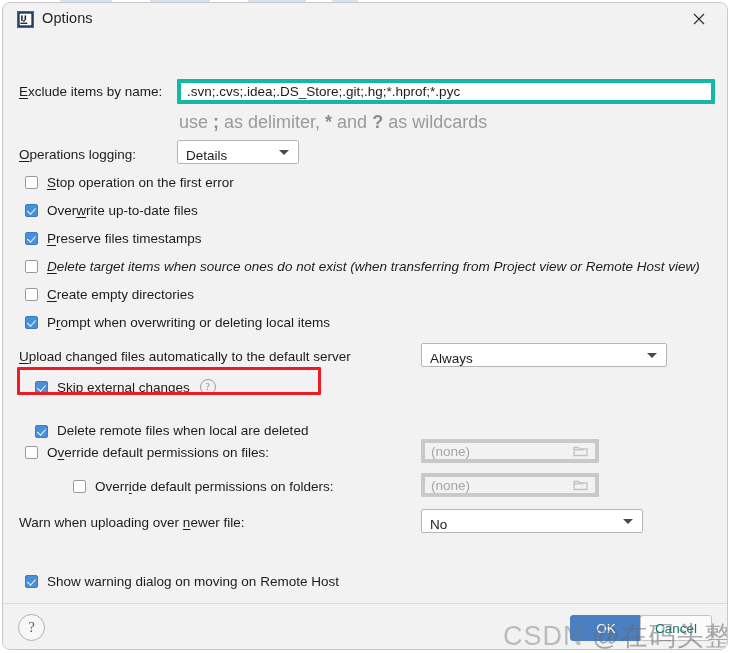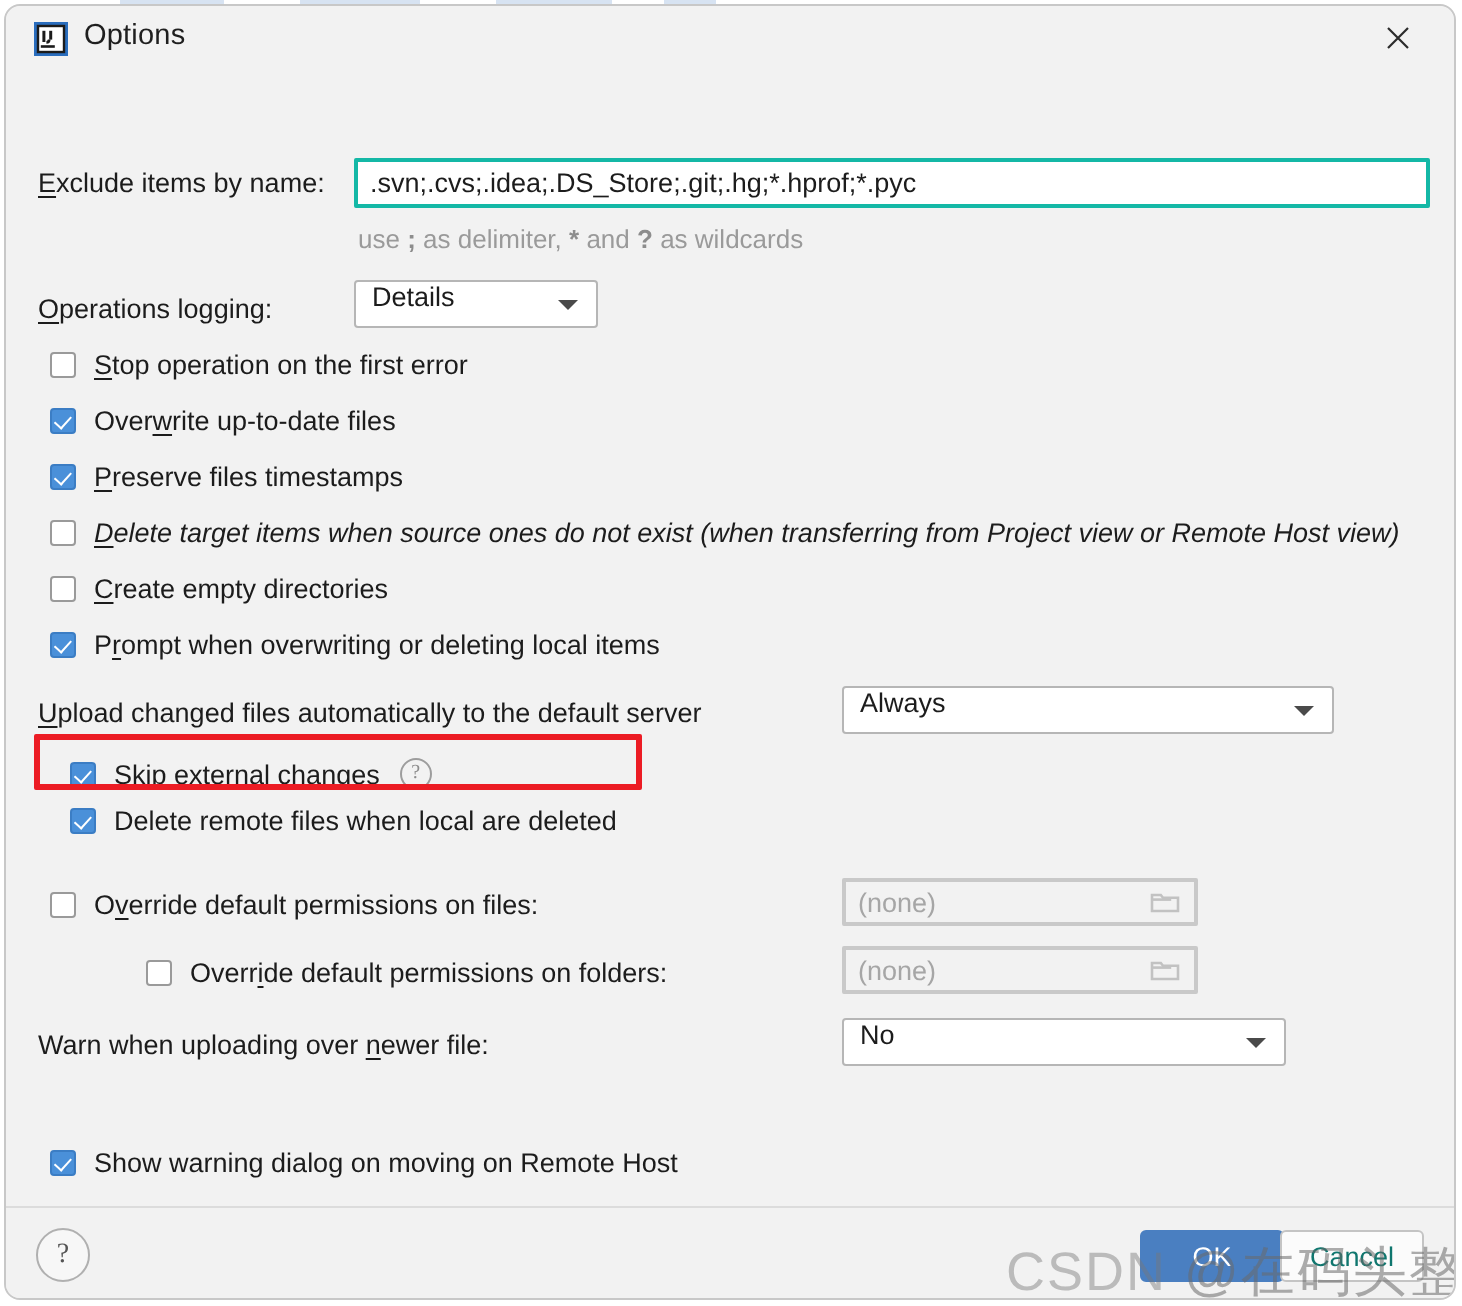--- a/index.html
+++ b/index.html
@@ -79,52 +79,52 @@
     color: #1c1c1c;
     white-space: nowrap;
   }
 
   .mn { text-decoration: underline; text-underline-offset: 2px; }
 
   
   .textfield {
     position: absolute;
     background: #ffffff;
-    border: 2px solid #14b8a6;
+    border: 4px solid #14b8a6;
     box-sizing: border-box;
     font-size: 13.5px;
     color: #1c1c1c;
     padding: 0 6px;
     display: flex;
     align-items: center;
     border-radius: 1px;
   }
   .textfield.disabled {
     background: #f2f2f2;
     border-color: #c9c9c9;
     color: #a6a6a6;
   }
 
   .hint {
     position: absolute;
-    font-size: 13px;
+    font-size: 18px;
     color: #9a9a9a;
     white-space: nowrap;
   }
   .hint b { font-weight: bold; color: #8d8d8d; }
 
   
   .combo {
     position: absolute;
     background: #ffffff;
     border: 1px solid #b6b6b6;
     box-sizing: border-box;
     border-radius: 2px;
     display: flex;
-    align-items: flex-start;
+    align-items: flex-end;
     font-size: 13.5px;
     color: #1c1c1c;
     padding-left: 8px;
     cursor: default;
   }
   .combo .arrow {
     position: absolute;
     right: 9px;
     top: 50%;
     margin-top: -2px;
@@ -373,21 +373,21 @@
       <span>Always</span>
       <span class="arrow"></span>
     </div>
 
     <div class="cbrow" style="left:32px; top:343px;">
       <span class="cb checked"></span>
       <span class="cblabel">Skip e<span class="mn">x</span>ternal changes</span>
       <span class="help-circ">?</span>
     </div>
 
-    <div class="cbrow" style="left:32px; top:367px;">
+    <div class="cbrow" style="left:32px; top:387px;align-items:flex-end;">
       <span class="cb checked"></span>
       <span class="cblabel">Delete remote files when local are deleted</span>
     </div>
     <div class="redbox" style="left:14px; top:331px; width:304px; height:28px;"></div>
 
     <div class="cbrow" style="left:22px; top:409px;">
       <span class="cb"></span>
       <span class="cblabel">O<span class="mn">v</span>erride default permissions on files:</span>
     </div>
     <div class="textfield disabled" style="left:418px; top:403px; width:178px; height:24px;">

